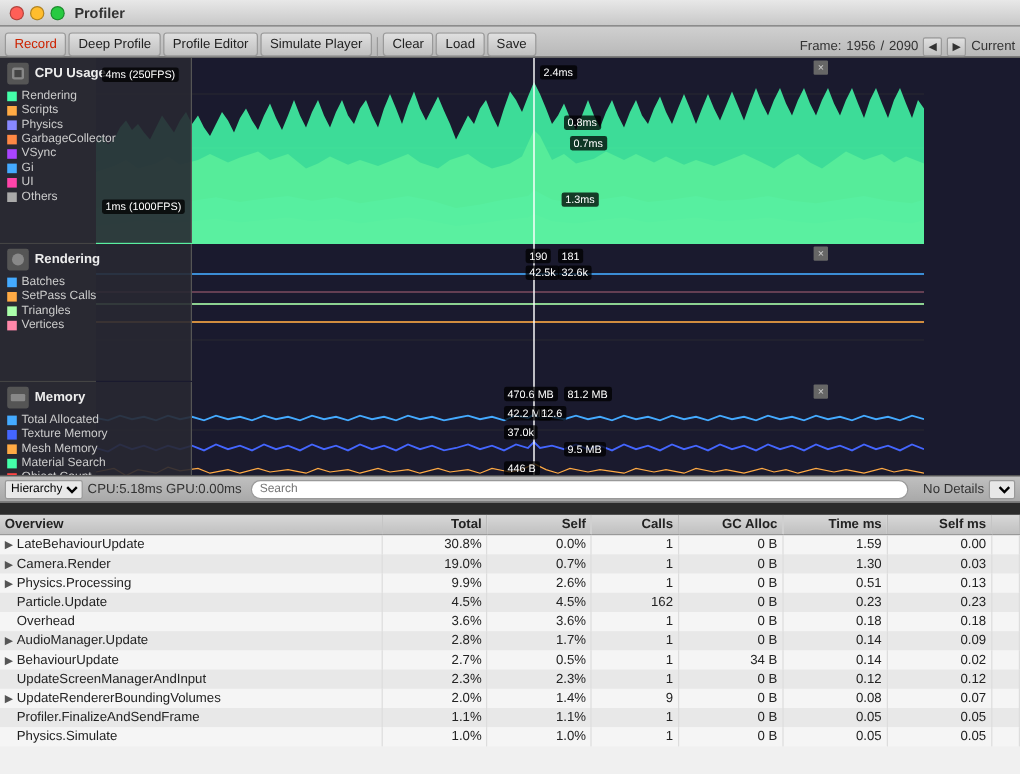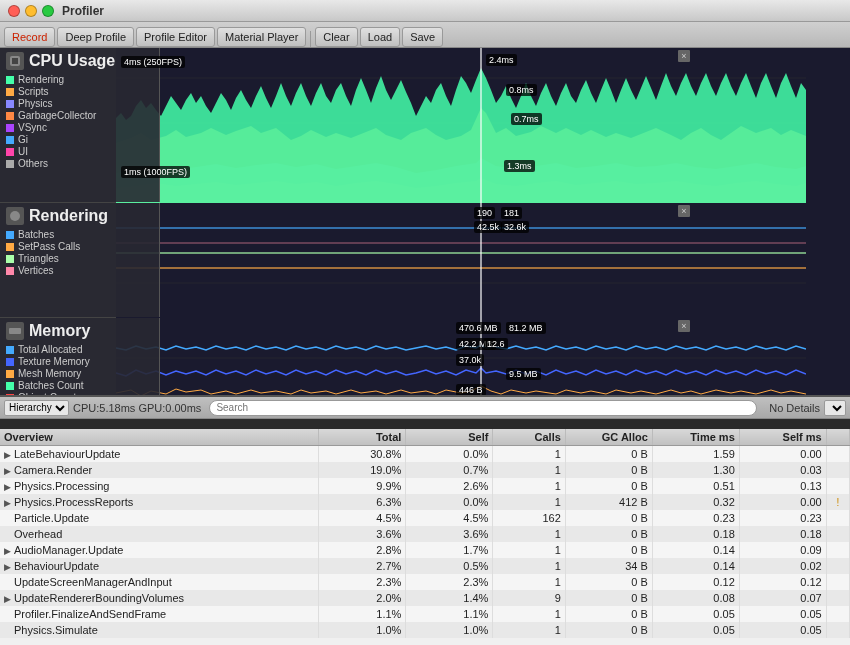--- a/index.html
+++ b/index.html
@@ -99,21 +99,21 @@
       left: 0;
       top: 0;
       width: 160px;
       background: rgba(40,40,50,0.9);
       padding: 4px 6px;
       z-index: 5;
       border-right: 1px solid #555;
       height: 100%;
     }
     .legend-title {
-      font-size: 16px;
+      font-size: 11px;
       font-weight: bold;
       color: #eee;
       margin-bottom: 4px;
       display: flex;
       align-items: center;
       gap: 5px;
     }
     .legend-icon {
       width: 18px;
       height: 18px;
@@ -146,21 +146,21 @@
       border-radius: 1px;
       display: flex;
       align-items: center;
       justify-content: center;
       font-size: 9px;
       color: #ccc;
       cursor: pointer;
       z-index: 10;
     }
     .chart-content {
-      margin-left: 116px;
+      margin-left: 80px;
       position: relative;
       overflow: hidden;
     }
 
     
     .bottom-panel {
       height: 250px;
       background: #2a2a2a;
       border-top: 2px solid #555;
       display: flex;
@@ -175,20 +175,21 @@
       gap: 4px;
       border-bottom: 1px solid #888;
       flex-shrink: 0;
     }
     .bottom-toolbar select {
       font-size: 10px;
       height: 16px;
       background: #e8e8e8;
       border: 1px solid #999;
       border-radius: 2px;
+      text-align: right;
     }
     .search-box {
       flex: 1;
       height: 16px;
       border: 1px solid #999;
       border-radius: 8px;
       padding: 0 6px;
       font-size: 10px;
       background: white;
       margin: 0 4px;
@@ -290,25 +291,34 @@
     <div class="wc wc-min"></div>
     <div class="wc wc-max"></div>
   </div>
   <span>Profiler</span>
 </div>
 
 <div class="toolbar">
   <button class="toolbar-btn record">Record</button>
   <button class="toolbar-btn">Deep Profile</button>
   <button class="toolbar-btn">Profile Editor</button>
-  <button class="toolbar-btn">Material Player</button>
+  <button class="toolbar-btn">Simulate Player</button>
   <div class="toolbar-sep"></div>
   <button class="toolbar-btn">Clear</button>
   <button class="toolbar-btn">Load</button>
   <button class="toolbar-btn">Save</button>
+  <div class="toolbar-right">
+    <span>Frame:</span>
+    <span>1956</span>
+    <span>/</span>
+    <span>2090</span>
+    <div class="nav-btn">◀</div>
+    <div class="nav-btn">▶</div>
+    <span>Current</span>
+  </div>
 </div>
 
 <div class="main-content" style="flex-direction:column; height: calc(645px - 48px);">
 
   <div class="charts-scroll" style="flex:1; min-height:0;">
 
     <div class="chart-panel" style="height:155px;">
       <div class="close-btn">×</div>
       <div class="chart-legend">
         <div class="legend-title">
@@ -373,21 +383,21 @@
           <polyline points="0,95 15,90 25,85 35,92 50,88 60,82 70,89 85,85 95,80 110,87 120,83 135,78 145,85 160,80 175,92 185,88 195,82 210,89 220,85 235,90 245,86 260,80 270,87 285,92 295,85 310,80 320,87 330,92 345,88 355,82 365,60 370,65 380,85 390,80 400,88 415,84 425,78 440,85 450,80 465,87 475,82 490,89 500,85 515,90 525,86 540,80 555,87 565,92 575,85 585,80 595,87 605,92 615,85 625,78 640,85 655,80 665,87 675,82 690,88 690,155 0,155" fill="#fa4" opacity="0.7"></polyline>
 
           <polyline points="0,70 5,65 10,72 15,68 20,58 25,52 30,60 35,55 40,62 45,68 50,58 55,48 60,55 65,62 70,52 75,45 80,55 85,48 90,58 95,65 100,55 105,45 110,52 115,62 120,50 125,42 130,52 135,60 140,48 145,38 150,50 155,60 160,48 165,35 170,48 175,58 180,45 185,35 190,48 195,58 200,45 205,35 210,48 215,55 220,42 225,35 230,48 235,58 240,42 245,30 250,42 255,55 260,40 265,28 270,42 275,52 280,42 285,32 290,44 295,55 300,68 305,58 310,48 315,55 320,42 325,35 330,48 335,58 340,42 345,28 350,35 355,45 360,32 365,20 370,30 375,42 380,55 385,48 390,38 395,50 400,60 405,48 410,35 415,48 420,58 425,45 430,35 435,48 440,58 445,45 450,35 455,48 460,55 465,42 470,32 475,45 480,55 485,42 490,30 495,42 500,55 505,42 510,30 515,42 520,52 525,40 530,28 535,40 540,52 545,38 550,25 555,38 560,48 565,35 570,25 575,38 580,48 585,35 590,25 595,38 600,48 605,35 610,25 615,38 620,48 625,35 630,25 635,38 640,50 645,35 650,25 655,38 660,50 665,35 670,25 675,38 680,50 685,35 690,42 690,155 0,155" fill="#4fa" opacity="0.85"></polyline>
 
           <line x1="365" y1="0" x2="365" y2="155" stroke="white" stroke-width="1.5" opacity="0.8"></line>
         </svg>
 
         <div class="chart-label" style="left:5px; top:8px;">4ms (250FPS)</div>
         <div class="chart-label" style="left:5px; top:118px;">1ms (1000FPS)</div>
         <div class="chart-label" style="left:370px; top:6px;">2.4ms</div>
-        <div class="chart-label" style="left:390px; top:36px;">0.8ms</div>
+        <div class="chart-label" style="left:390px; top:48px;">0.8ms</div>
         <div class="chart-label" style="left:395px; top:65px;">0.7ms</div>
         <div class="chart-label" style="left:388px; top:112px;">1.3ms</div>
       </div>
     </div>
 
     <div class="chart-panel" style="height:115px;">
       <div class="close-btn">×</div>
       <div class="chart-legend">
         <div class="legend-title">
           <div class="legend-icon" style="background:#555;">
@@ -454,21 +464,21 @@
         <div class="legend-item">
             <div class="legend-color" style="background:#4466ff;"></div>
             <span>Texture Memory</span>
           </div>
         <div class="legend-item">
             <div class="legend-color" style="background:#ffaa44;"></div>
             <span>Mesh Memory</span>
           </div>
         <div class="legend-item">
             <div class="legend-color" style="background:#44ffaa;"></div>
-            <span>Batches Count</span>
+            <span>Material Search</span>
           </div>
         <div class="legend-item">
             <div class="legend-color" style="background:#ff4444;"></div>
             <span>Object Count</span>
           </div>
 
       </div>
       <div class="chart-content" style="height:115px; background:#1a1a2e;">
         <svg class="chart-svg" width="690" height="115" viewBox="0 0 690 115">
           <line x1="0" y1="40" x2="690" y2="40" stroke="#333" stroke-width="0.5"></line>
@@ -549,30 +559,20 @@
               <td class="col-overview"><span class="expand-arrow">▶ </span>Physics.Processing</td>
               <td class="col-total">9.9%</td>
               <td class="col-self">2.6%</td>
               <td class="col-calls">1</td>
               <td class="col-gcalloc">0 B</td>
               <td class="col-timems">0.51</td>
               <td class="col-selfms">0.13</td>
               <td class="col-warn"></td>
             </tr>
             <tr>
-              <td class="col-overview"><span class="expand-arrow">▶ </span>Physics.ProcessReports</td>
-              <td class="col-total">6.3%</td>
-              <td class="col-self">0.0%</td>
-              <td class="col-calls">1</td>
-              <td class="col-gcalloc">412 B</td>
-              <td class="col-timems">0.32</td>
-              <td class="col-selfms">0.00</td>
-              <td class="col-warn"><span class="warn-icon">!</span></td>
-            </tr>
-            <tr>
               <td class="col-overview"><span class="expand-arrow">&nbsp;&nbsp;</span>Particle.Update</td>
               <td class="col-total">4.5%</td>
               <td class="col-self">4.5%</td>
               <td class="col-calls">162</td>
               <td class="col-gcalloc">0 B</td>
               <td class="col-timems">0.23</td>
               <td class="col-selfms">0.23</td>
               <td class="col-warn"></td>
             </tr>
             <tr>

